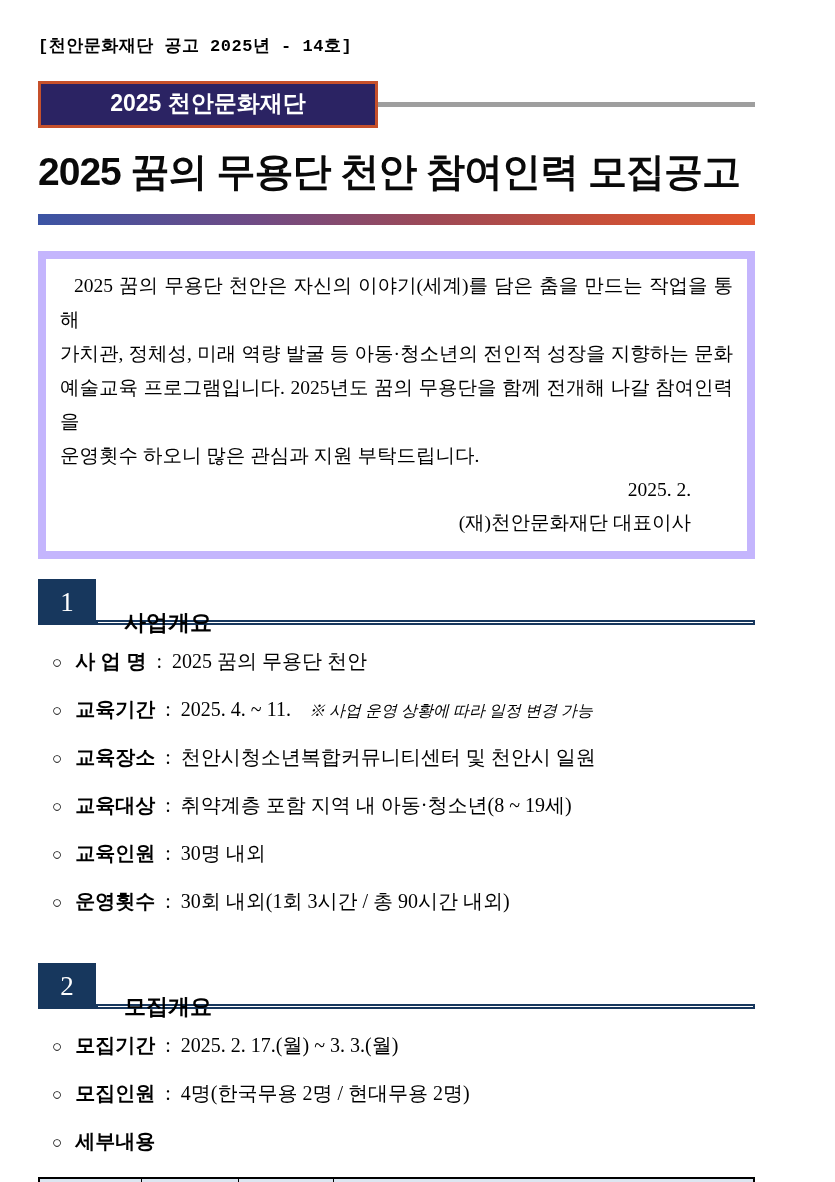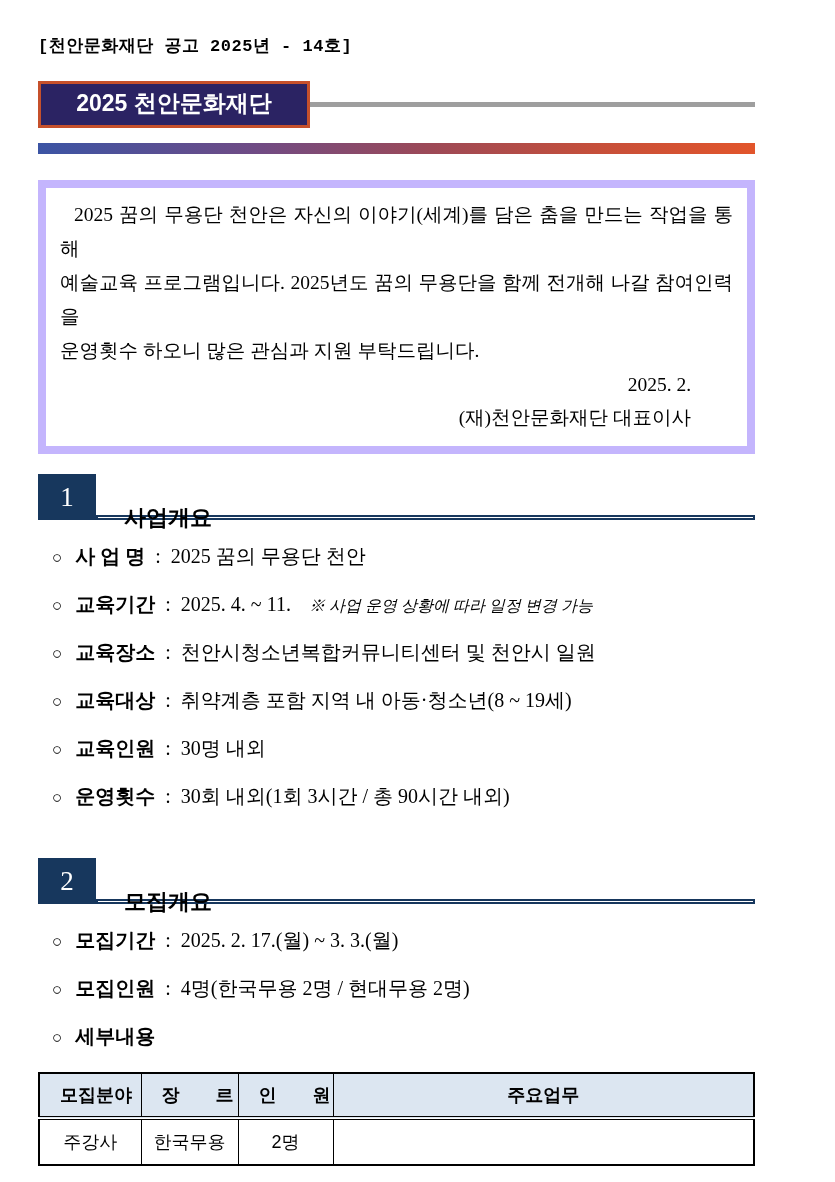--- a/index.html
+++ b/index.html
@@ -8,21 +8,21 @@
     position:relative; width:835px; height:1182px; margin:0 auto;
     background:#ffffff; padding:34px 80px 40px 38px;
     font-family:"Liberation Serif","DejaVu Serif",serif; color:#000;
     overflow:hidden;
   }
   
   .notice { font-family:Liberation Mono, monospace; font-weight:bold; font-size:17px; letter-spacing:0.5px; }
   
   .brand-row { display:flex; align-items:center; margin-top:24px; }
   .brand-box {
-    width:272px; background:#2b2363; border:3px solid #c6502b; color:#fff;
+    width:340px; background:#2b2363; border:3px solid #c6502b; color:#fff;
     font-family:"Liberation Sans","DejaVu Sans",sans-serif; font-weight:bold; font-size:23px;
     text-align:center; padding:4px 0 6px;
   }
   .brand-line { flex:1; height:5px; background:#9e9e9e; }
   
   .title {
     margin-top:17px; font-family:"Liberation Sans","DejaVu Sans",sans-serif;
     font-weight:900; font-size:39px; letter-spacing:-1px; white-space:nowrap; color:#0a0a0a;
   }
   .grad-bar {
@@ -43,21 +43,21 @@
   }
   .sec-title-box {
     flex:1; border:2px solid #17375d; background:#fff; display:flex; align-items:center;
     padding-left:26px; font-family:"Liberation Sans","DejaVu Sans",sans-serif; font-weight:bold; font-size:22px;margin-top:41px;
   }
   .sec2 { margin-top:48px; }
   
   .sec-items { margin:24px 0 0 14px; }
   .item { display:flex; align-items:baseline; margin-bottom:22px; font-size:20px; line-height:25px; }
   .bullet { font-size:17px; margin-right:13px; font-family:"Liberation Sans","DejaVu Sans",sans-serif; }
-  .item-label { font-family:Liberation Serif, serif; font-weight:bold; white-space:pre; }
+  .item-label { font-family:Liberation Sans, sans-serif; font-weight:bold; white-space:pre; }
   .colon { margin:0 10px; }
   .item-value { white-space:pre; }
   .item-note { font-style:italic; font-size:16px; margin-left:18px; white-space:nowrap; }
   
   .recruit-table { margin-top:16px; width:100%; border-collapse:collapse; border:2px solid #000; table-layout:fixed; }
   .recruit-table th {
     background:#dce6f1; border:1px solid #000; border-bottom:4px double #000;
     font-family:"Liberation Sans","DejaVu Sans",sans-serif; font-weight:bold; font-size:18px;
     padding:9px 20px; white-space:pre; text-align:center;
   }
@@ -73,25 +73,27 @@
 
 <div class="page">
 
   <div class="notice">[천안문화재단 공고 2025년 - 14호]</div>
 
   <div class="brand-row">
     <div class="brand-box">2025 천안문화재단</div>
     <div class="brand-line"></div>
   </div>
 
+  <h1 class="title">2025 꿈의 무용단 천안 참여인력 모집공고</h1>
 
   <div class="grad-bar"></div>
 
   <div class="intro-box">
     <p class="iline fill indent">2025 꿈의 무용단 천안은 자신의 이야기(세계)를 담은 춤을 만드는 작업을 통해</p>
+    <p class="iline fill">가치관, 정체성, 미래 역량 발굴 등 아동·청소년의 전인적 성장을 지향하는 문화</p>
     <p class="iline fill">예술교육 프로그램입니다. 2025년도 꿈의 무용단을 함께 전개해 나갈 참여인력을</p>
     <p class="iline">운영횟수 하오니 많은 관심과 지원 부탁드립니다.</p>
     <p class="iright">2025. 2.</p>
     <p class="iright">(재)천안문화재단 대표이사</p>
   </div>
 
   <div class="sec-header">
     <div class="sec-num">1</div>
     <div class="sec-title-box">사업개요</div>
   </div>

